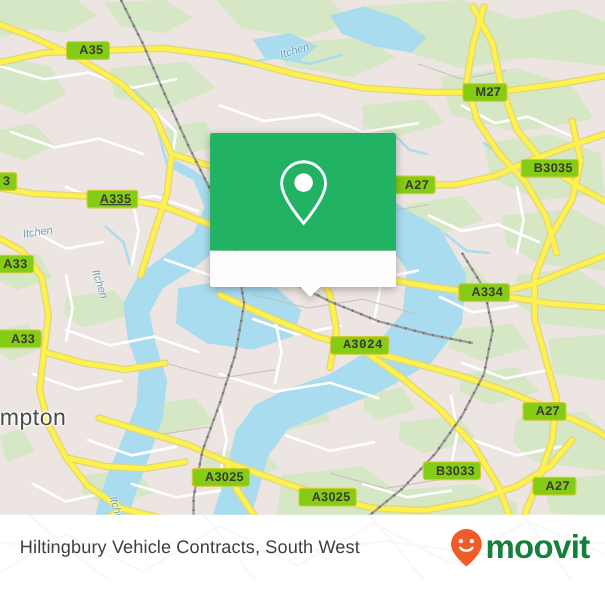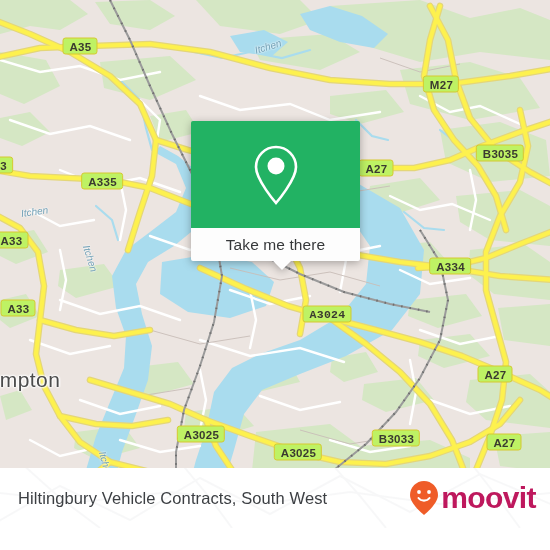--- a/index.html
+++ b/index.html
@@ -17,30 +17,30 @@
     width: 550px; height: 490px;
     background: #ece5e1;
     overflow: hidden;
   }
   .layer { position: absolute; left: 0; top: 0; width: 550px; height: 490px; }
   svg.layer { display: block; }
 
   
   .shield {
     position: absolute;
-    background: #bef264;
+    background: #84cc16;
     border: 1.4px solid #d6c92f;
     border-radius: 3px;
     color: #3a3a30;
     font-size: 11.5px;
     font-weight: bold;
     letter-spacing: .3px;
     line-height: 14px;
     height: 17px;
-    padding: 1px 5px 0 6px;
+    padding: 1px 5px 0 11px;
     white-space: nowrap;
     transform: translate(-50%, -50%);
     font-family: "Liberation Sans", sans-serif;
     text-align: left;
   }
 
   
   .place-label {
     position: absolute;
     color: #4b4b4b;
@@ -123,21 +123,21 @@
     color: #3c3f43;
     font-size: 16.5px;
     letter-spacing: .1px;
   }
   #brand {
     position: absolute;
     right: 14px; top: 0; height: 60px;
     display: flex; align-items: center; gap: 2px;
   }
   #brand-text {
-    color: #be185d;
+    color: #15803d;
     font-size: 30px;
     font-weight: bold;
     letter-spacing: -.6px;
     line-height: 30px;
   }
 </style>
 </head>
 <body>
 
 <div id="root">
@@ -315,43 +315,42 @@
       </div>
 
     <div id="place-labels">
         <div class="place-label" style="left: 24px; top: 380px;">ampton</div>
       </div>
 
     <div id="shields">
         <div class="shield" style="left: 80px; top: 46px;">A35</div>
         <div class="shield" style="left: 441px; top: 84px;">M27</div>
         <div class="shield" style="left: 3px; top: 165px;">3</div>
-        <div class="shield" style="left: 102px; top: 181px;">A335</div>
+        <div class="shield" style="left: 102px; top: 181px; text-decoration: underline;">A335</div>
         <div class="shield" style="left: 376px; top: 168px;">A27</div>
         <div class="shield" style="left: 500px; top: 153px;">B3035</div>
         <div class="shield" style="left: 11px; top: 240px;">A33</div>
-        <div class="shield" style="left: 450px; top: 266px;">A334</div>
+        <div class="shield" style="left: 440px; top: 266px;">A334</div>
         <div class="shield" style="left: 18px; top: 308px;">A33</div>
         <div class="shield" style="left: 327px; top: 314px; font-family: Liberation Mono, monospace;">A3024</div>
         <div class="shield" style="left: 495px; top: 374px;">A27</div>
-        <div class="shield" style="left: 396px; top: 428px; margin-top: 10px;">B3033</div>
+        <div class="shield" style="left: 411px; top: 428px;">B3033</div>
         <div class="shield" style="left: 201px; top: 434px;">A3025</div>
         <div class="shield" style="left: 504px; top: 442px;">A27</div>
         <div class="shield" style="left: 298px; top: 452px;">A3025</div>
       </div>
 
     <div id="callout">
       <div id="callout-top">
         <svg width="52" height="64" viewBox="0 0 52 64">
           <path d="M26 4 C15 4 6 13 6 24 C6 37 26 60 26 60 C26 60 46 37 46 24 C46 13 37 4 26 4 Z" fill="none" stroke="#ffffff" stroke-width="2.6"></path>
           <circle cx="26" cy="23" r="8.5" fill="#ffffff"></circle>
         </svg>
       </div>
       <div id="callout-bottom">
-        <span id="callout-label">Take me there</span>
         <div id="callout-tail"></div>
       </div>
     </div>
 
     <div id="attribution">
       <span>© OpenStreetMap contributors</span>
     </div>
   </div>
 
   <div id="footer">

